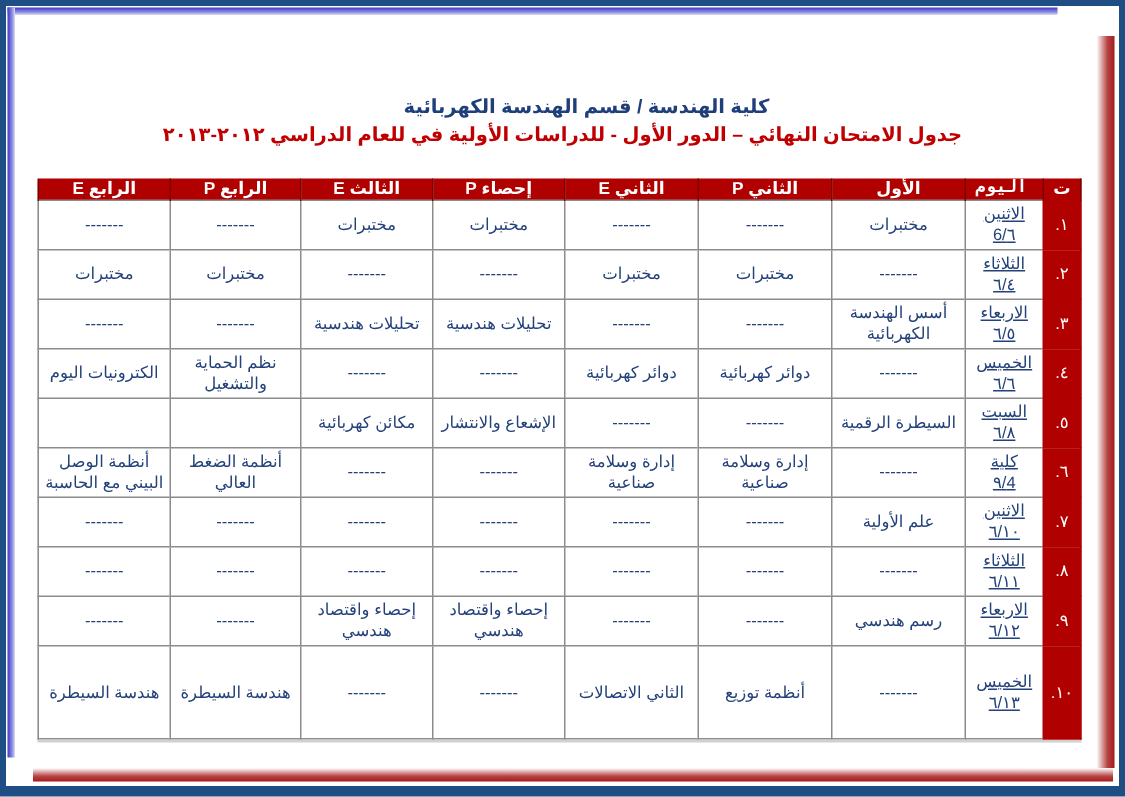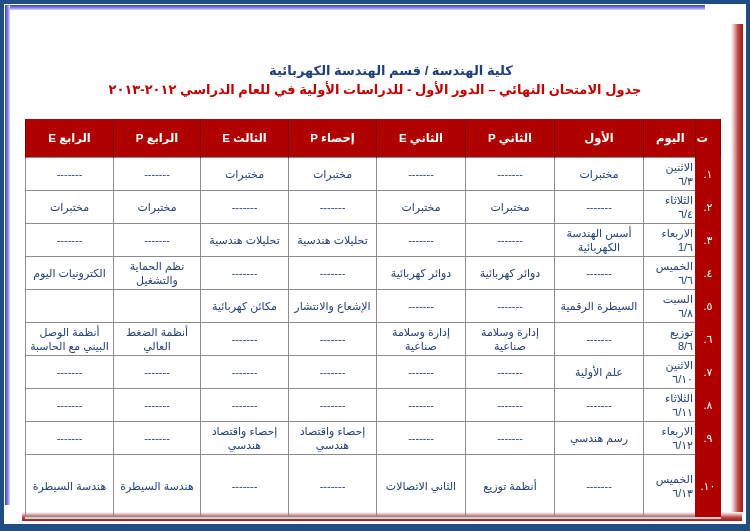--- a/index.html
+++ b/index.html
@@ -38,32 +38,32 @@
     position: absolute; left: 0; width: 750px; top: 82px; text-align: center;
     color: #c00000; font-weight: bold; font-size: 13px; direction: rtl;
   }
   table.schedule {
     position: absolute; left: 25px; top: 119px; width: 695px;
     border-collapse: collapse; table-layout: fixed; direction: rtl;
     box-shadow: 0 2px 0 #d0d0d0;
   }
   table.schedule th {
     background: #b00000; color: #ffffff; font-weight: bold; font-size: 11.5px;
-    height: 14px; padding: 12px; border-left: 1px solid #7a0000; border-right: 1px solid #7a0000;
+    height: 14px; padding: 0; border-left: 1px solid #7a0000; border-right: 1px solid #7a0000;
     text-align: center; line-height: 14px;
   }
-  table.schedule th.day-h { text-align: left; padding-right: 4px; }
+  table.schedule th.day-h { text-align: center; padding-right: 4px; font-family: Liberation Mono, monospace; }
   table.schedule td {
     border: 1px solid #8c8c8c; font-size: 11px; color: #23417a;
     text-align: center; padding: 0 2px; line-height: 14px; vertical-align: middle;
   }
   table.schedule td.num {
     background: #b00000; color: #ffffff; border-color: #b00000; font-size: 11px;
   }
-  table.schedule td.day { text-align: right; }
+  table.schedule td.day { text-align: center; text-decoration: underline; }
   tr.r { height: 33px; }
   tr.r10 { height: 62px; }
   td.top { vertical-align: top; padding-top: 12px; }
 </style>
 </head>
 <body>
 
 <div class="frame"></div>
 <div class="blue-edge-top"></div>
 <div class="blue-edge-left"></div>
@@ -96,21 +96,21 @@
       <th>الثالث E</th>
       <th>الرابع P</th>
       <th>الرابع E</th>
     </tr>
   </thead>
   <tbody>
     <tr class="r">
       <td class="num">١.</td>
       <td class="day">
           <div>الاثنين</div>
-          <div>٦/٣</div>
+          <div>٦/6</div>
         </td>
       <td>مختبرات</td>
       <td>-------</td>
       <td>-------</td>
       <td>مختبرات</td>
       <td>مختبرات</td>
       <td>-------</td>
       <td>-------</td>
     </tr>
     <tr class="r">
@@ -124,21 +124,21 @@
       <td>مختبرات</td>
       <td>-------</td>
       <td>-------</td>
       <td>مختبرات</td>
       <td>مختبرات</td>
     </tr>
     <tr class="r">
       <td class="num">٣.</td>
       <td class="day">
           <div>الاربعاء</div>
-          <div>٦/1</div>
+          <div>٦/٥</div>
         </td>
       <td>أسس الهندسة الكهربائية</td>
       <td>-------</td>
       <td>-------</td>
       <td>تحليلات هندسية</td>
       <td>تحليلات هندسية</td>
       <td>-------</td>
       <td>-------</td>
     </tr>
     <tr class="r">
@@ -165,22 +165,22 @@
       <td>-------</td>
       <td>-------</td>
       <td>الإشعاع والانتشار</td>
       <td>مكائن كهربائية</td>
       <td></td>
       <td></td>
     </tr>
     <tr class="r">
       <td class="num">٦.</td>
       <td class="day">
-          <div>توزيع</div>
-          <div>٦/8</div>
+          <div>كلية</div>
+          <div>4/٩</div>
         </td>
       <td>-------</td>
       <td>إدارة وسلامة صناعية</td>
       <td>إدارة وسلامة صناعية</td>
       <td>-------</td>
       <td>-------</td>
       <td>أنظمة الضغط العالي</td>
       <td>أنظمة الوصل البيني مع الحاسبة</td>
     </tr>
     <tr class="r">

